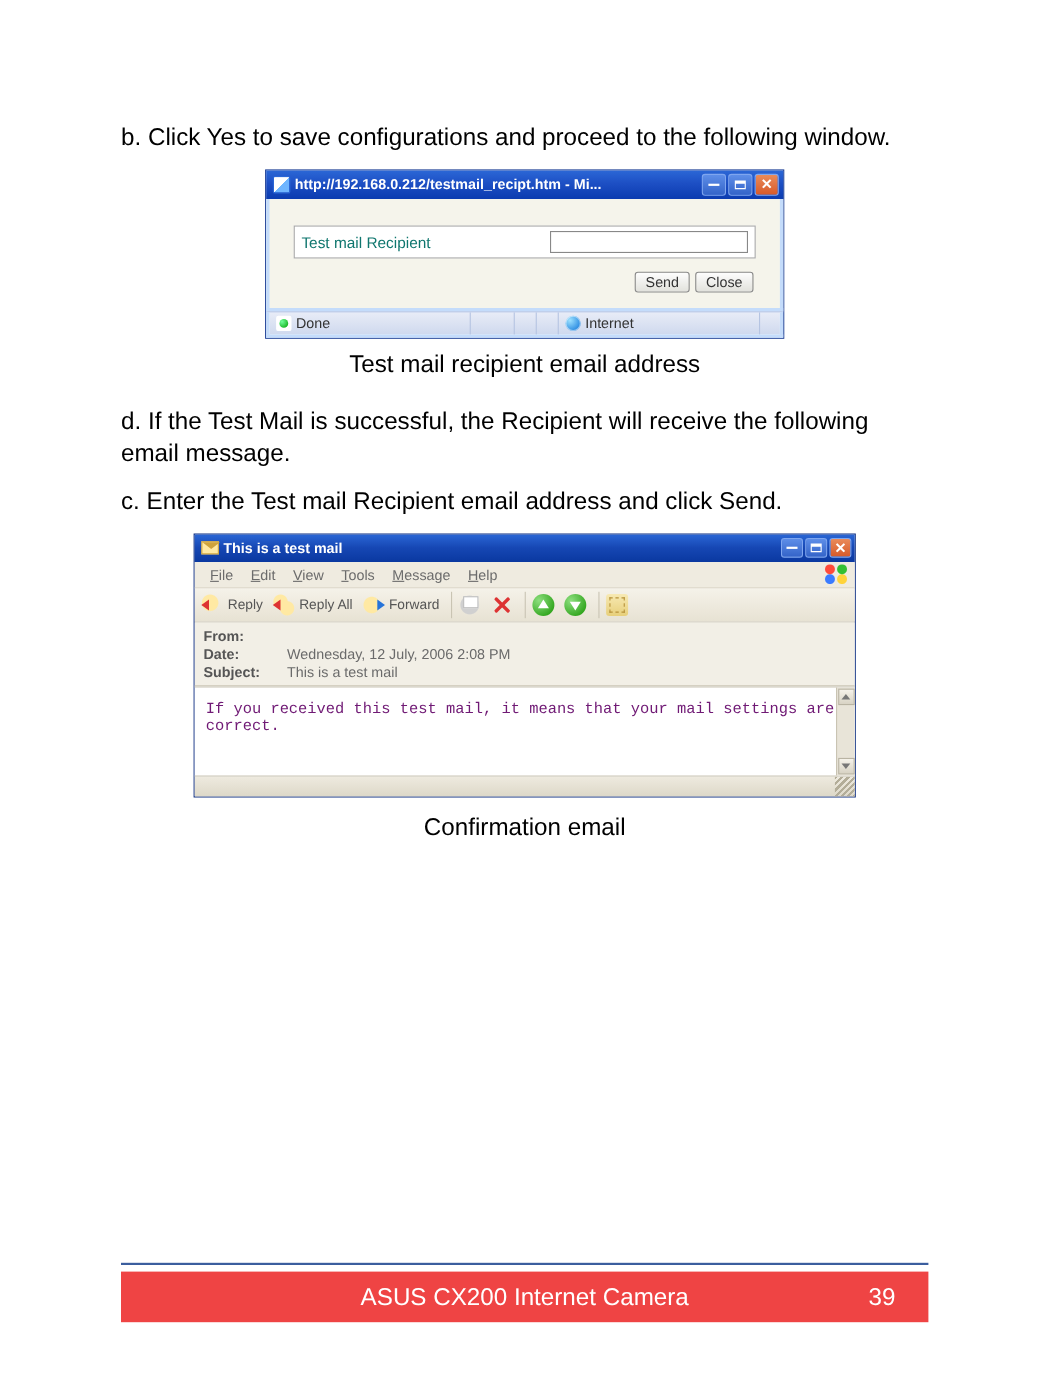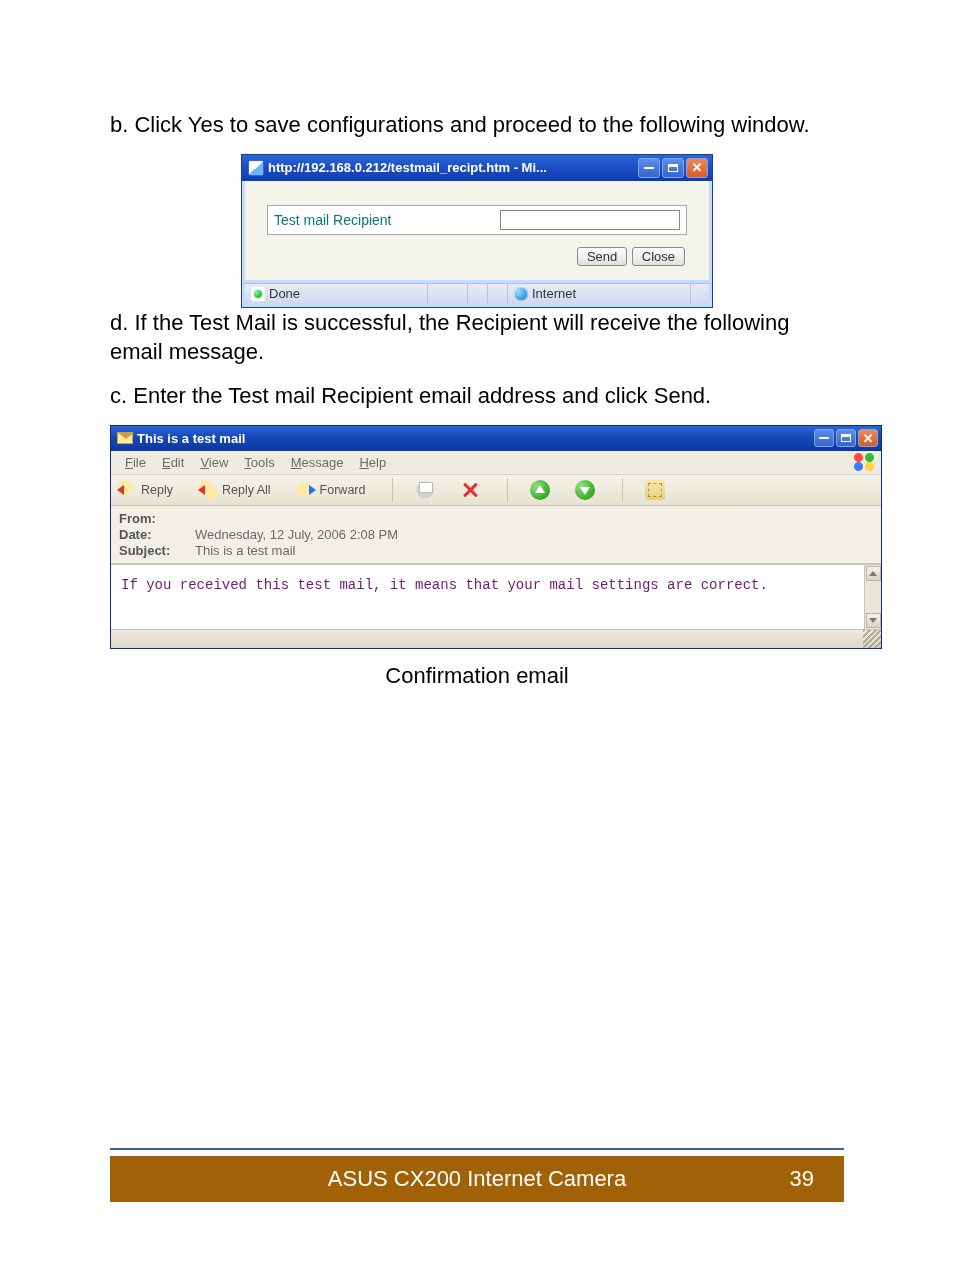--- a/index.html
+++ b/index.html
@@ -118,21 +118,21 @@
     }
     .status-seg.grow{flex:1;}
     .ie-done-icon{width:14px;height:14px;border-radius:2px;background:#fff;display:flex;align-items:center;justify-content:center;}
     .ie-done-icon::after{content:"";width:8px;height:8px;border-radius:50%;background:radial-gradient(circle at 30% 30%, #6fff9a, #00a000);}
     .globe-icon{width:14px;height:14px;border-radius:50%;background:radial-gradient(circle at 30% 30%, #9de1ff, #006bd6);position:relative;}
     .globe-icon::after{content:"";position:absolute;top:0;left:0;right:0;bottom:0;border-radius:50%;border:1px solid rgba(255,255,255,.5);}
     .resize-grip {width:18px; background:repeating-linear-gradient(135deg,#a0b0d0 0 2px,transparent 2px 4px);margin-left:auto;}
 
     
     .win2 {
-      width: 772px;
+      width: 602px;
       margin: 10px auto 0 auto;
       border: 1px solid #0a2c80;
       filter: blur(0.55px);
     }
     .w2-titlebar {
       height: 25px;
       background: linear-gradient(to bottom, #2a66d5 0%, #1647b4 48%, #0a38a0 100%);
       display:flex; align-items:center;
       padding: 0 3px 0 6px;
       font-size: 13px;
@@ -168,21 +168,21 @@
       width:22px; height:18px; margin-left:auto;
       background:
         radial-gradient(circle at 25% 25%, #ff4a3a 0 4px, transparent 5px),
         radial-gradient(circle at 75% 25%, #33bf33 0 4px, transparent 5px),
         radial-gradient(circle at 25% 75%, #3a7bff 0 4px, transparent 5px),
         radial-gradient(circle at 75% 75%, #ffd33a 0 4px, transparent 5px);
     }
 
     .w2-toolbar {
       background: linear-gradient(#f5f2e9,#e7e2d3);
-      display:flex; align-items:center; gap:18px;
+      display:flex; align-items:center; gap:2px;
       padding: 3px 5px;
       border-bottom:1px solid #c9c4b3;
     }
     .tbtn { display:flex; align-items:center; gap:4px; padding:1px 6px 1px 1px; font-size:12.5px; color:#555; }
     .tbtn .tico { width:20px; height:20px; display:block; position:relative; }
     .reply-icon .tico::before{content:"";position:absolute;inset:0;background:
       radial-gradient(circle at 8px 8px,#ffe9a3 0 7px,transparent 8px);
     }
     .reply-icon .tico::after{content:"";position:absolute;left:0;top:5px;
       border-top:5px solid transparent;border-bottom:5px solid transparent;border-right:7px solid #d33;}
@@ -240,21 +240,21 @@
     .w2-statusbar{height:18px;background:linear-gradient(#eeeadf,#ddd8c8);display:flex;}
     .w2-statusbar .resize-grip{background:repeating-linear-gradient(135deg,#b3ad98 0 2px,transparent 2px 4px);margin-left:auto;}
 
     
     .footer {
       position:absolute;
       left:110px; right:110px; bottom:70px;
     }
     .footer-rule{height:2px;background:#3b5e9e;margin-bottom:6px;}
     .footer-bar{
-      background:#a16207;
+      background:#ef4444;
       color:#fff;
       display:flex;
       align-items:center;
       justify-content:center;
       padding:10px 0;
       position:relative;
     }
     .footer-title{font-size:22px;}
     .footer-pagenum{
       position:absolute; right:30px;
@@ -301,20 +301,21 @@
       <div class="status-seg" style="width:20px;"></div>
       <div class="status-seg" style="width:20px;"></div>
       <div class="status-seg" style="flex:1;">
         <span class="globe-icon"></span>
         <span>Internet</span>
       </div>
       <div class="resize-grip"></div>
     </div>
   </div>
 
+  <p class="caption-center">Test mail recipient email address</p>
 
   <p class="body-text">d. If the Test Mail is successful, the Recipient will receive the following email message.</p>
   <p class="body-text">c. Enter the Test mail Recipient email address and click Send.</p>
 
   <div class="win2">
     <div class="w2-titlebar">
       <span class="mail-envelope-icon"></span>
       <span class="w1-title">This is a test mail</span>
       <span class="wbtns">
         <span class="wbtn wbtn-min">

